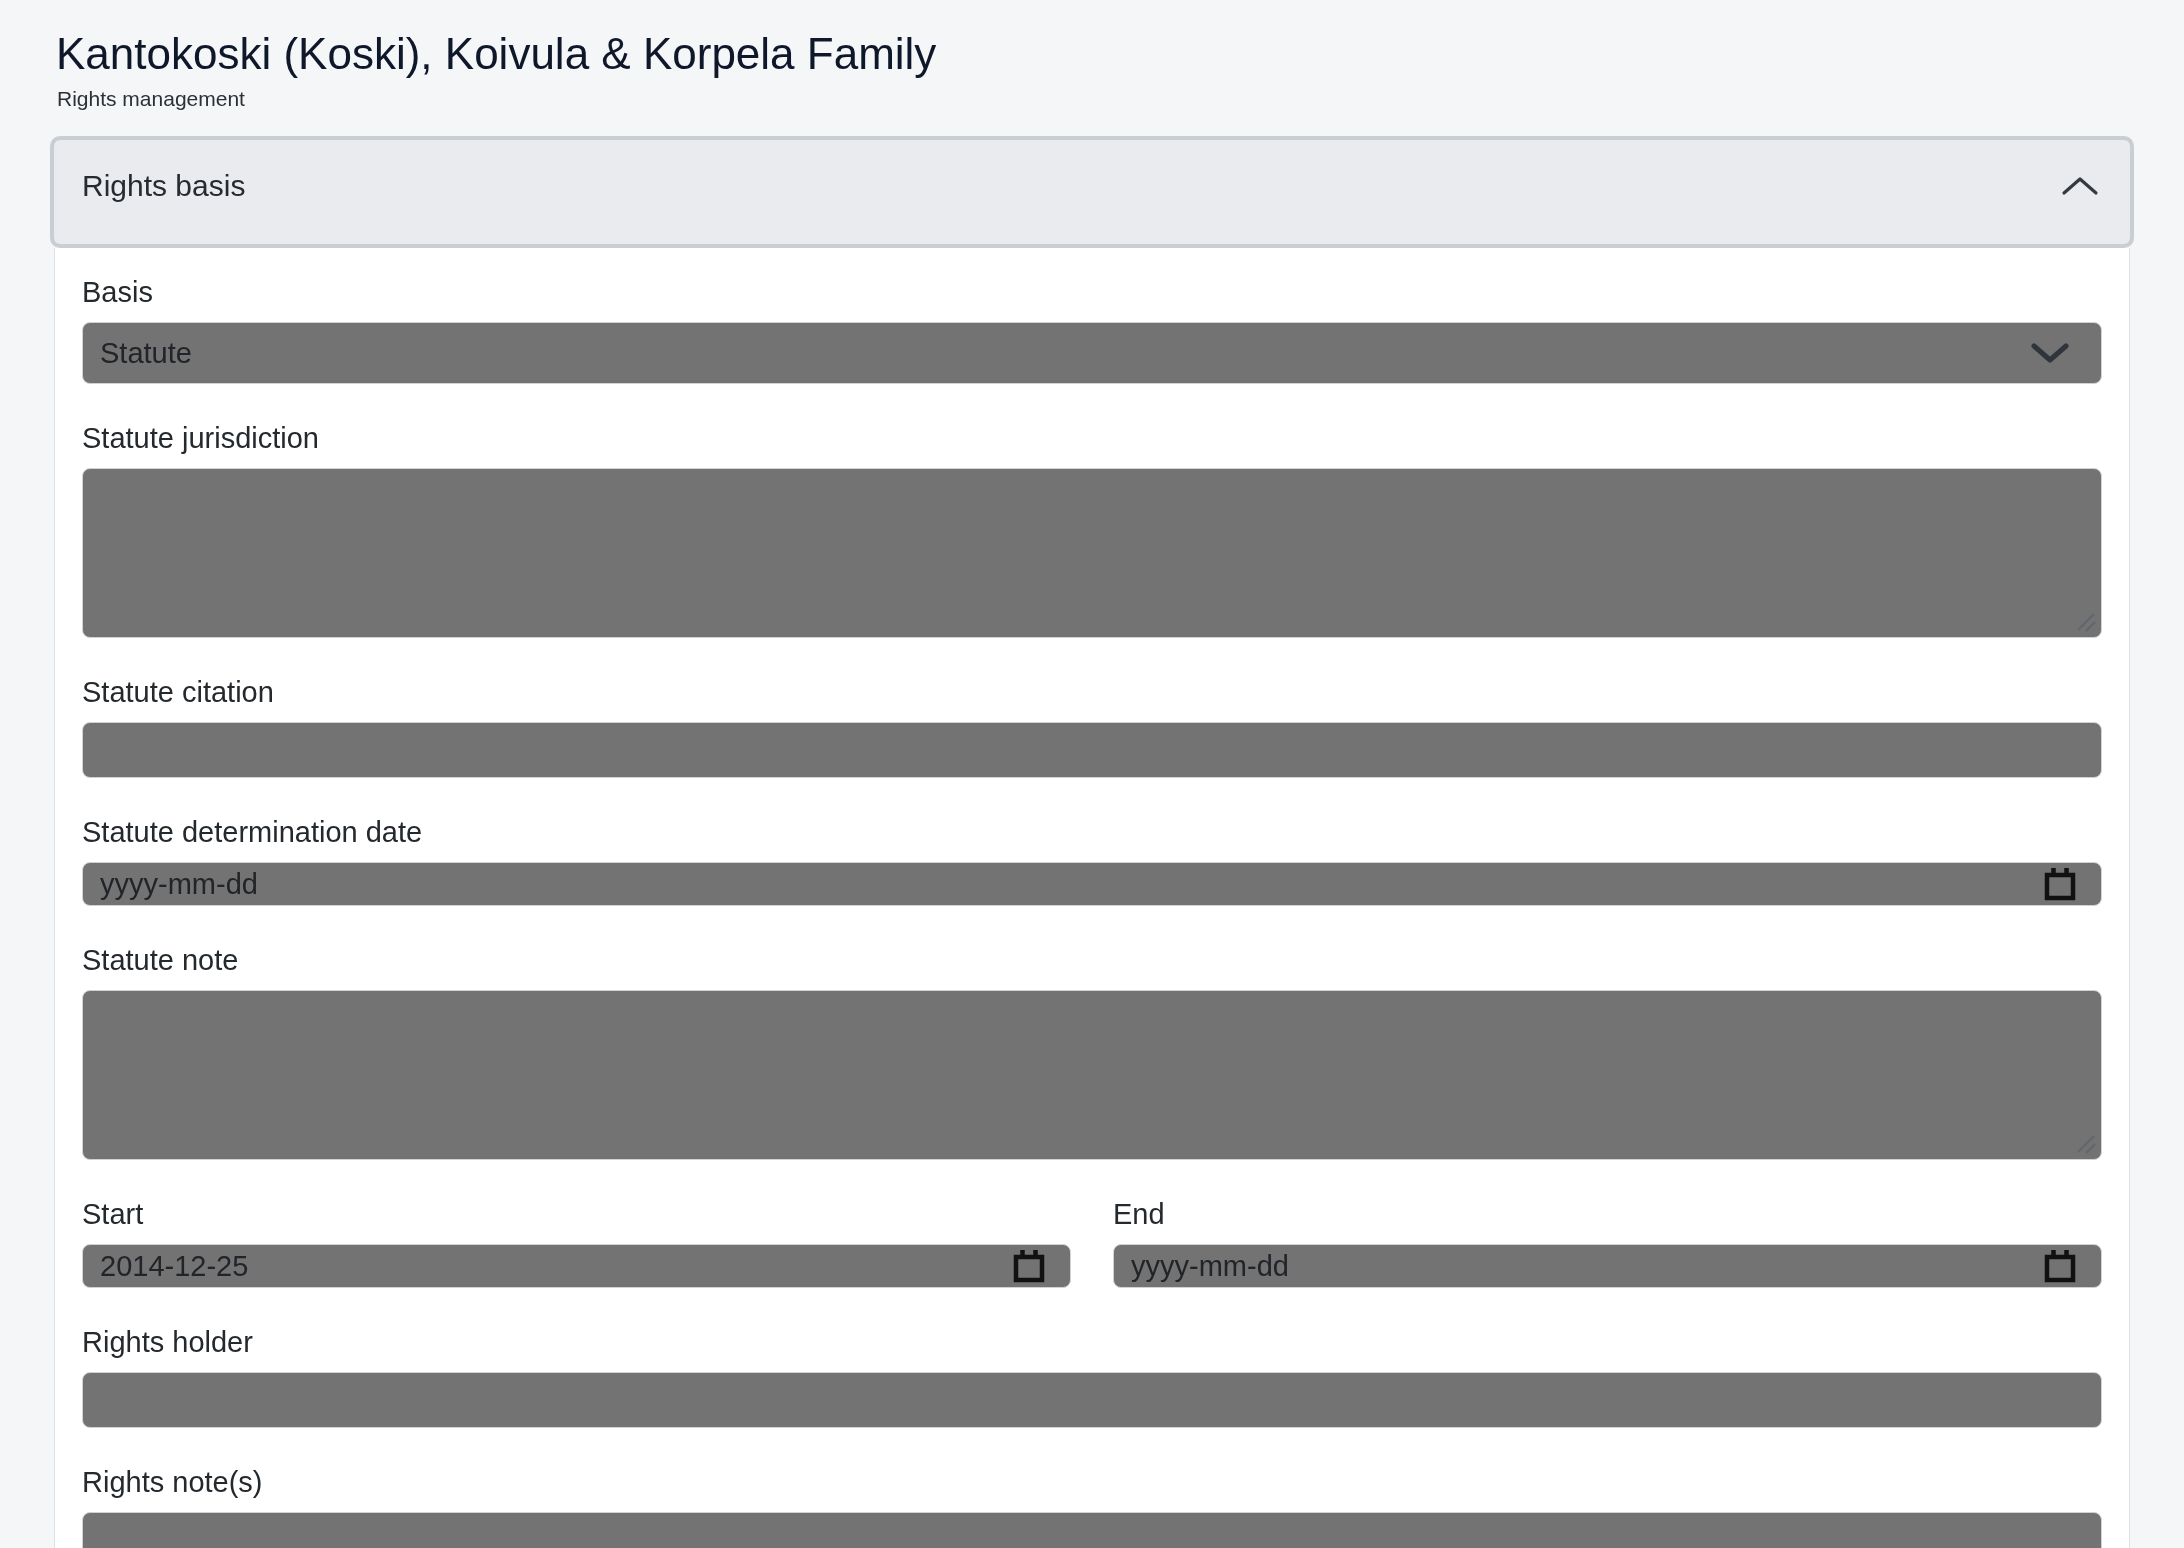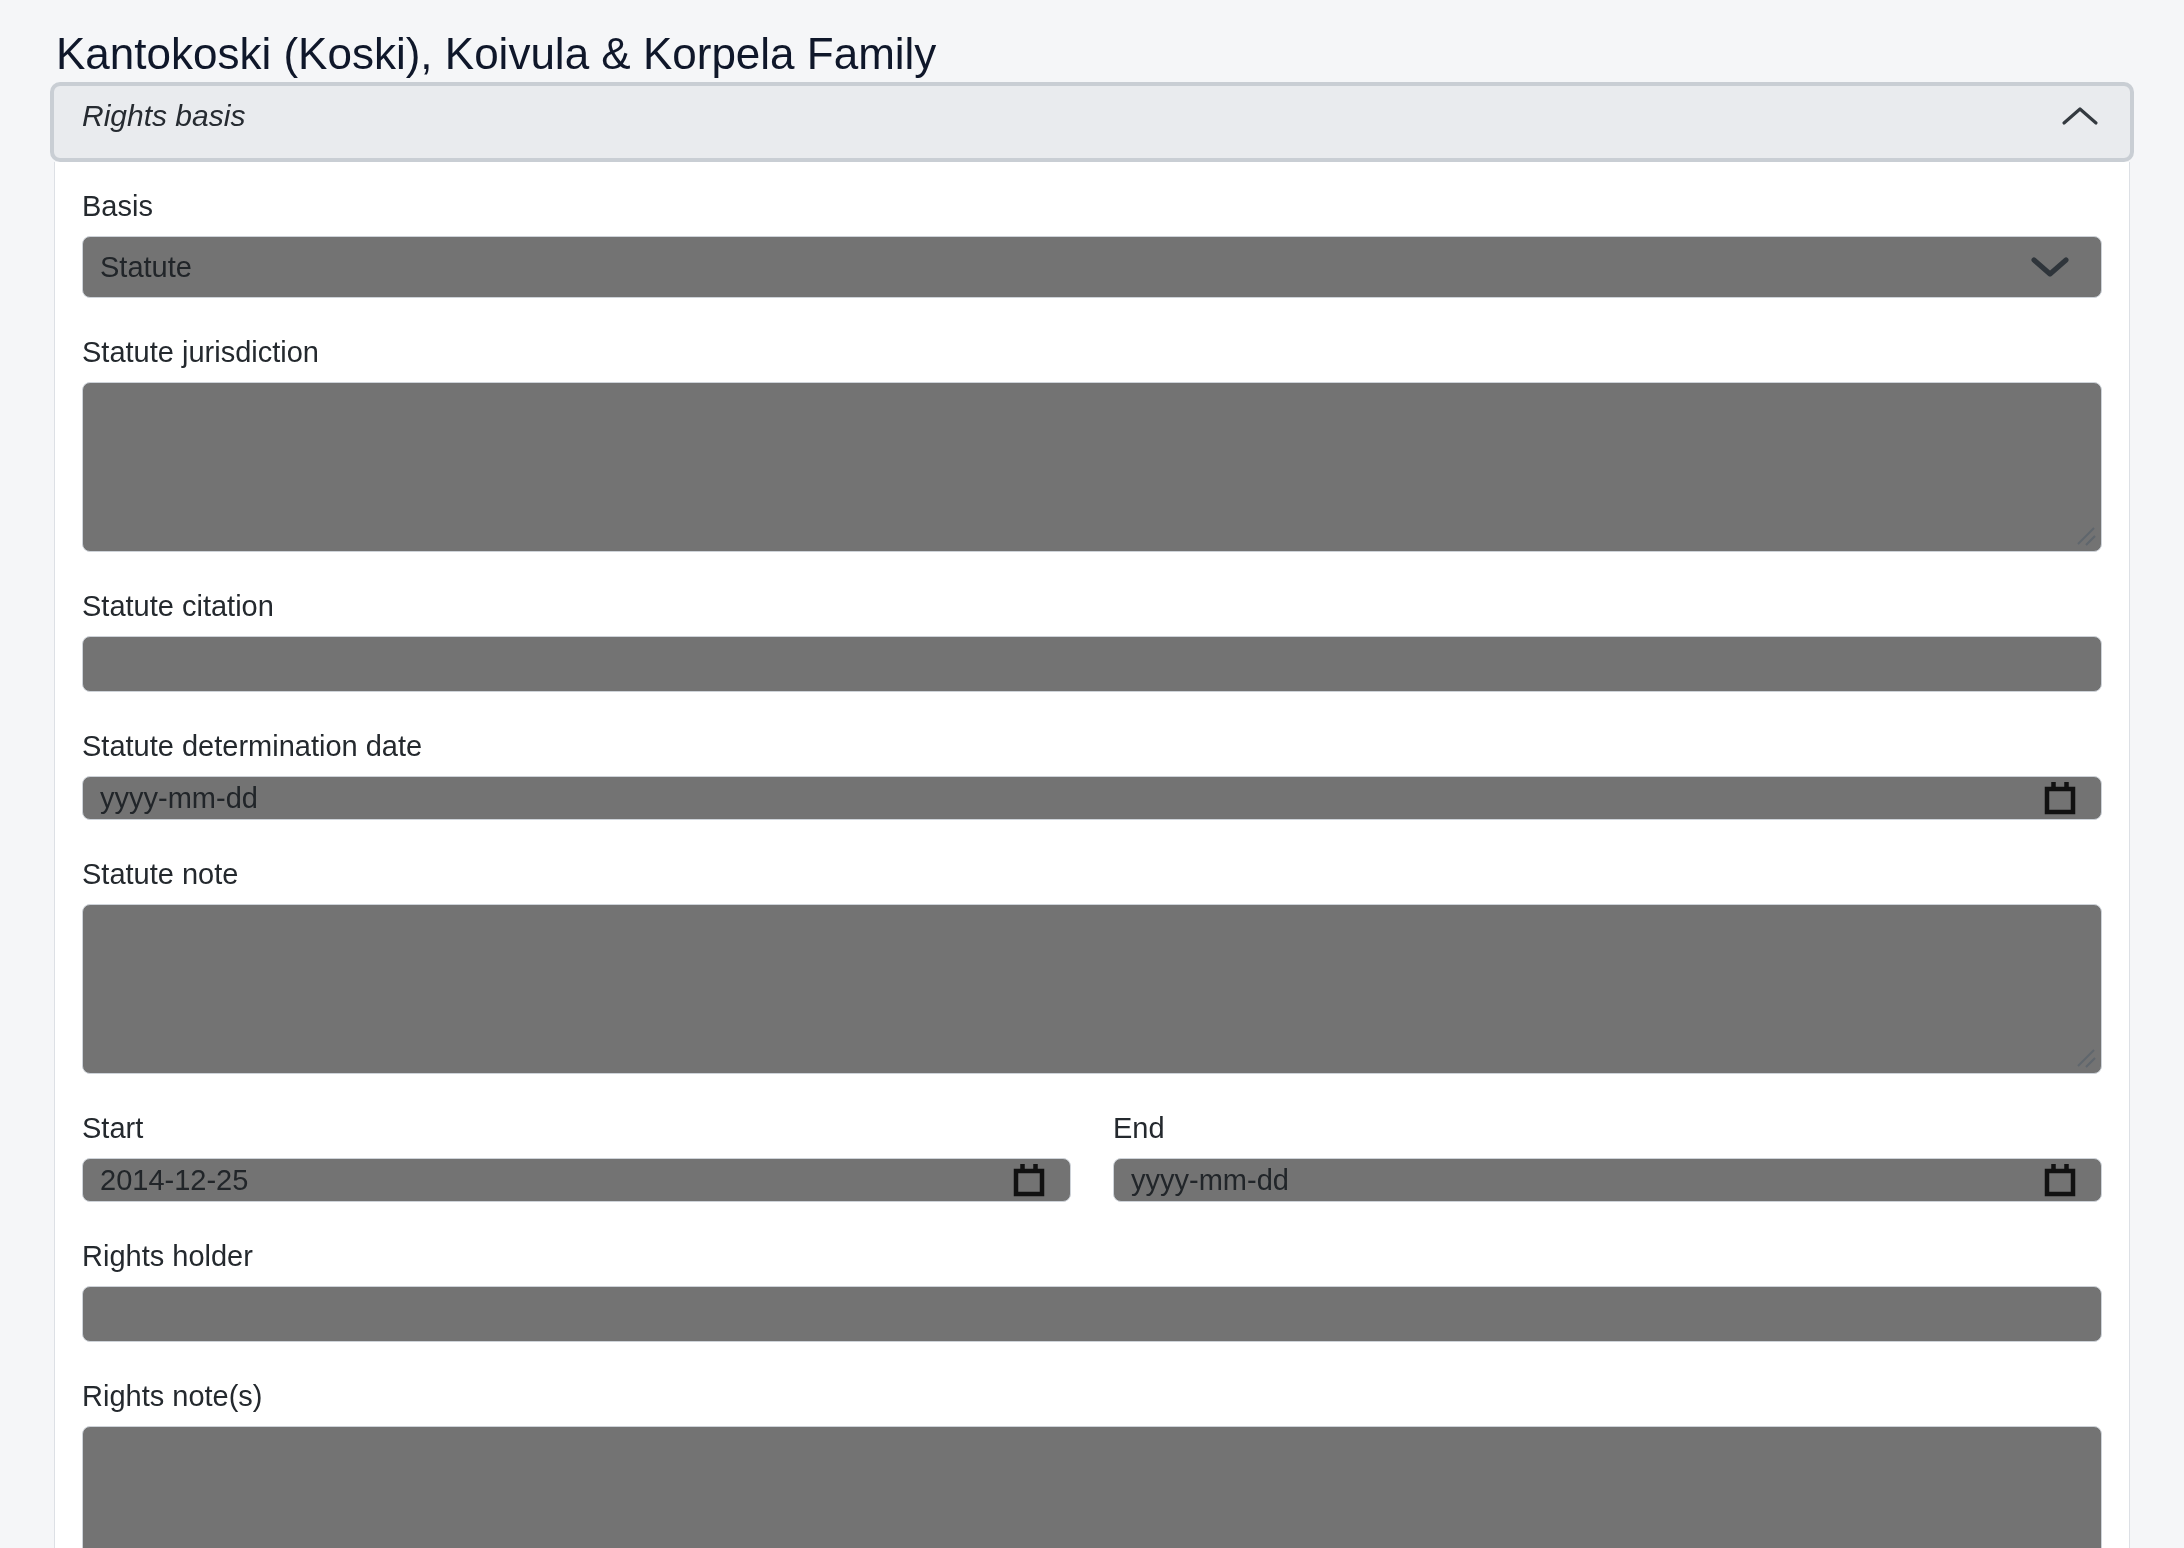--- a/index.html
+++ b/index.html
@@ -22,30 +22,29 @@
   .page-subtitle {
     margin:4px 0 24px 7px;
     font-size:21px;
     line-height:26px;
     font-weight:400;
     color:#2b3137;
   }
 
   .accordion { width:2084px; }
   .acc-header {
-    height:80px;
+    height:112px;
     background:#e9ebee;
     border:4px solid #c9ced4;
     border-radius:10px;
     display:flex;
     align-items:center;
     justify-content:space-between;
     padding:0 30px 12px 28px;
     cursor:pointer;
-    font-style:italic;
   }
   .acc-header-title {
     font-size:30px;
     color:#262b31;
     font-weight:400;
   }
   .chevron-up { width:40px; height:24px; }
 
   .acc-body {
     background:#ffffff;
@@ -121,20 +120,21 @@
     grid-template-columns:1fr 1fr;
     column-gap:42px;
   }
 </style>
 </head>
 <body>
 
 <div class="page">
 
   <h1 class="page-title">Kantokoski (Koski), Koivula &amp; Korpela Family</h1>
+  <div class="page-subtitle">Rights management</div>
 
   <div class="accordion">
 
     <div class="acc-header">
       <span class="acc-header-title">Rights basis</span>
       <svg class="chevron-up" viewBox="0 0 40 24">
         <polyline points="4,19 20,5 36,19" fill="none" stroke="#343a40" stroke-width="3.2" stroke-linecap="round" stroke-linejoin="round"></polyline>
       </svg>
     </div>
 

